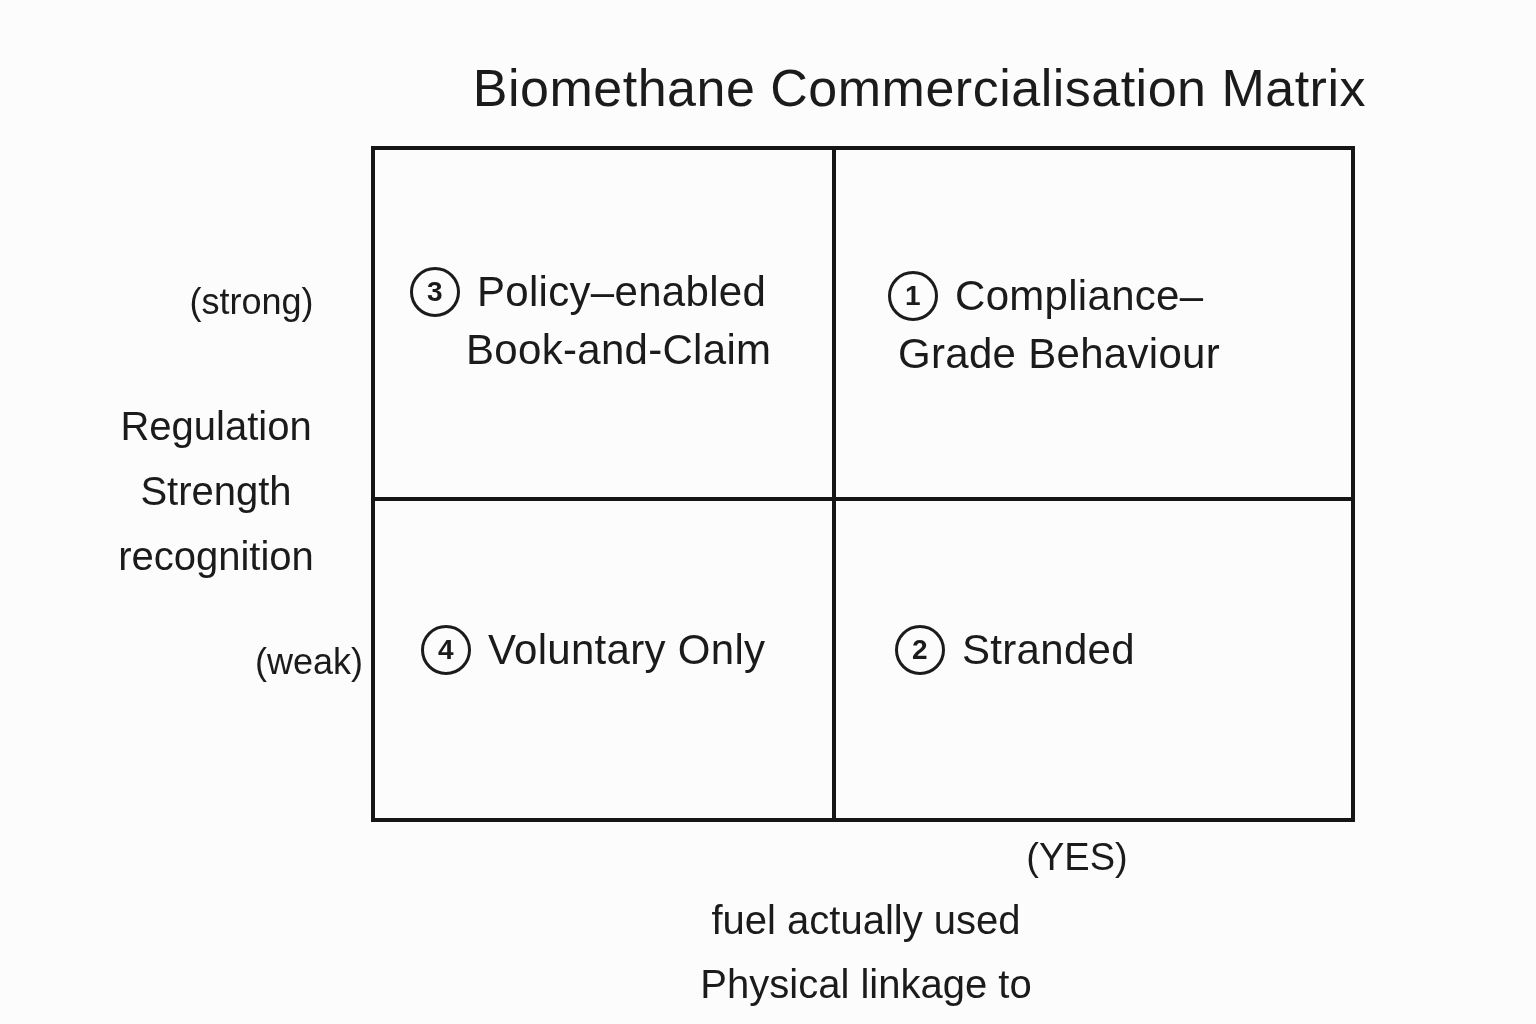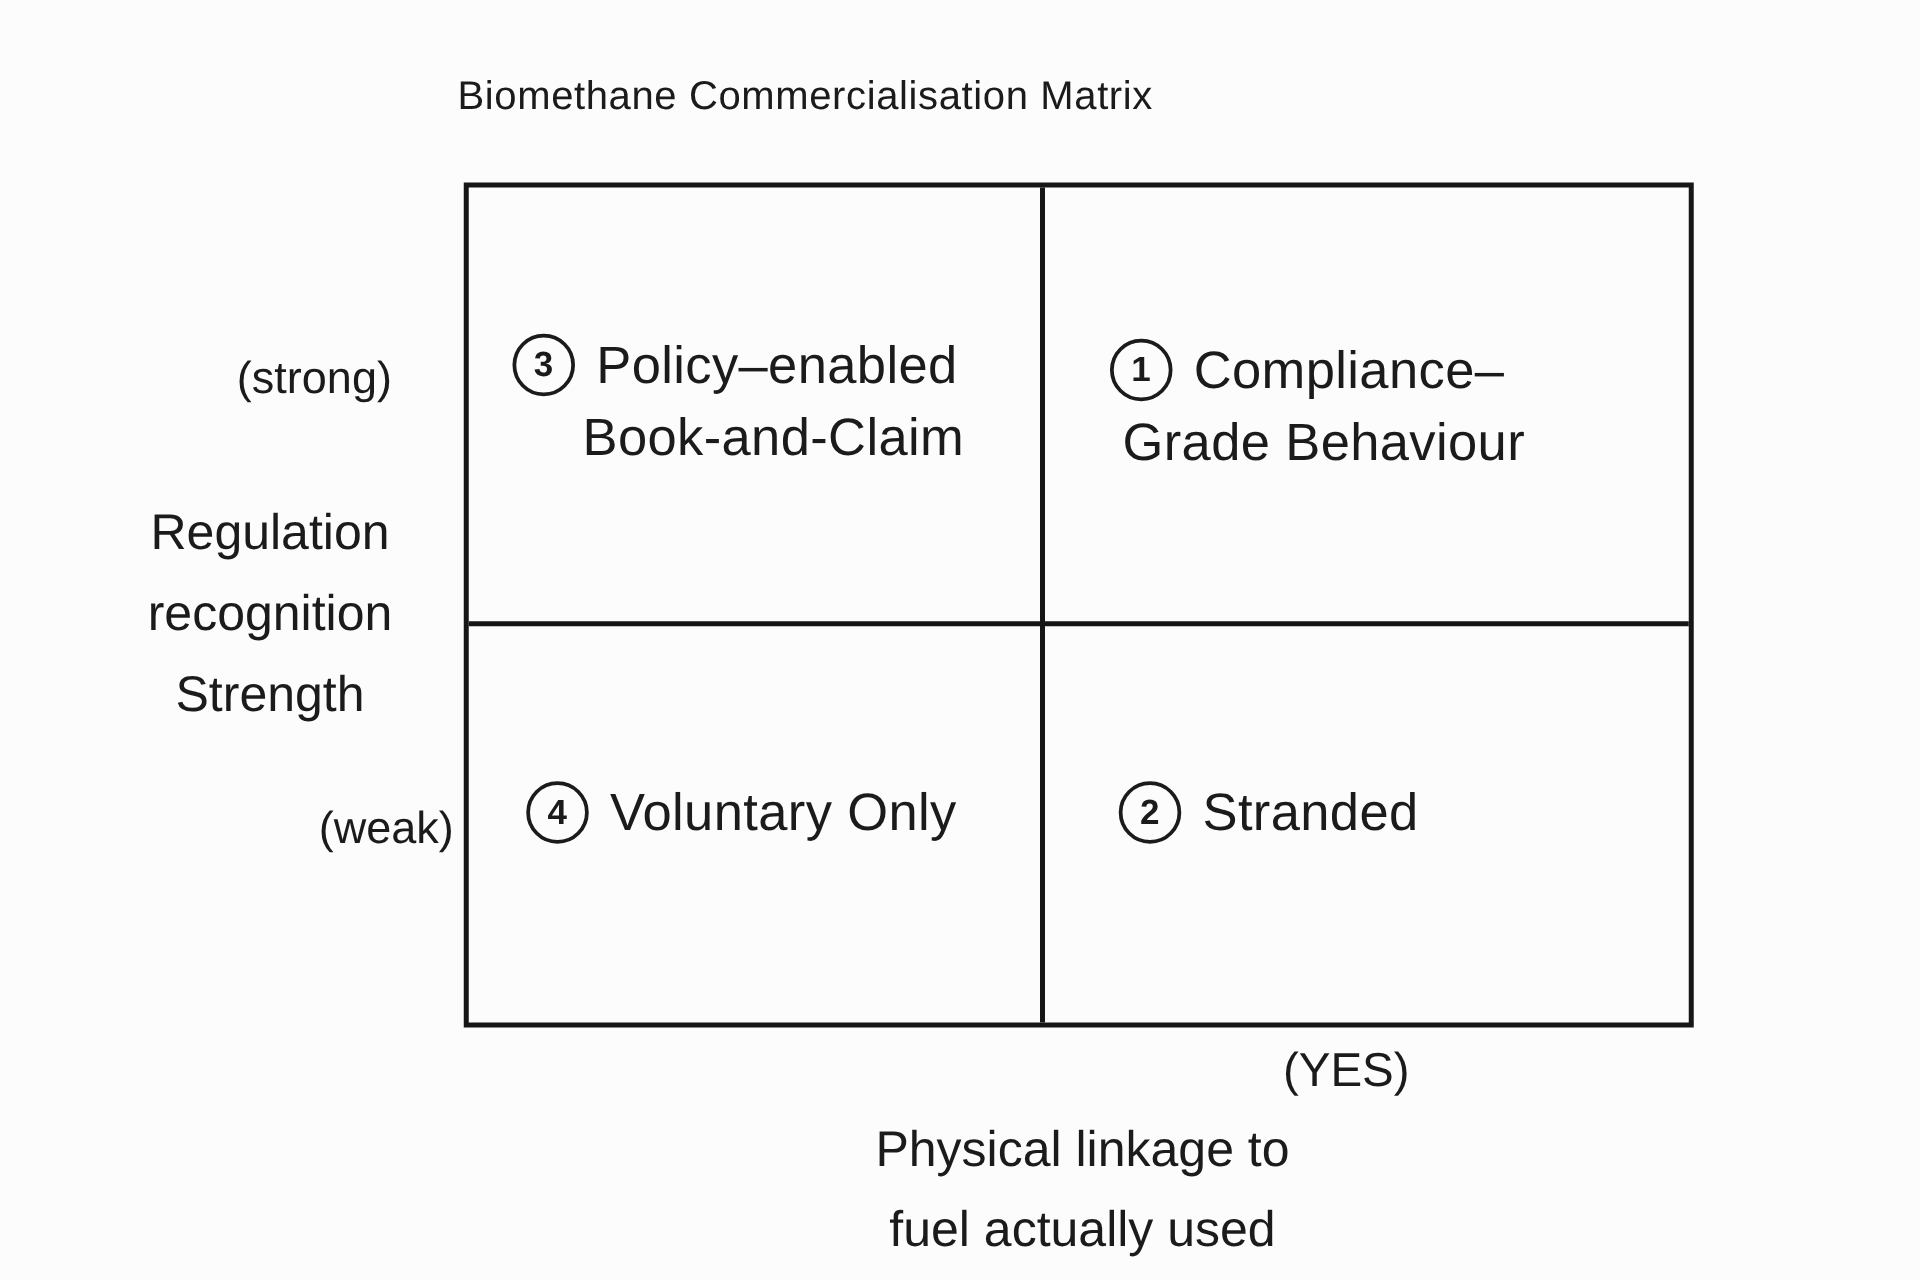--- a/index.html
+++ b/index.html
@@ -14,22 +14,22 @@
     background: #fcfcfc;
     font-family: "Liberation Sans", "DejaVu Sans", sans-serif;
     color: #1b1b1b;
     overflow: hidden;
   }
   .title {
     position: absolute;
     left: 366px;
     top: 58px;
     width: 1000px;
-    text-align: left;
-    font-size: 32px;
+    text-align: right;
+    font-size: 52px;
     letter-spacing: 0.5px;
     white-space: nowrap;
   }
   .matrix-box {
     position: absolute;
     left: 371px;
     top: 146px;
     width: 984px;
     height: 676px;
     border: 4px solid #161616;
@@ -174,24 +174,24 @@
   <div class="quad q-bottom-right">
     <div class="quad-line1">
       <span class="circle-num">2</span>
       <span>Stranded</span>
     </div>
   </div>
 
   <div class="y-strong">(strong)</div>
   <div class="y-name">
     <div>Regulation</div>
+    <div>Strength</div>
     <div>recognition</div>
-    <div>Strength</div>
   </div>
   <div class="y-weak">(weak)</div>
 
   <div class="x-yes">(YES)</div>
   <div class="x-name">
+    <div>fuel actually used</div>
     <div>Physical linkage to</div>
-    <div>fuel actually used</div>
   </div>
 
 </div>
 
 </body></html>

